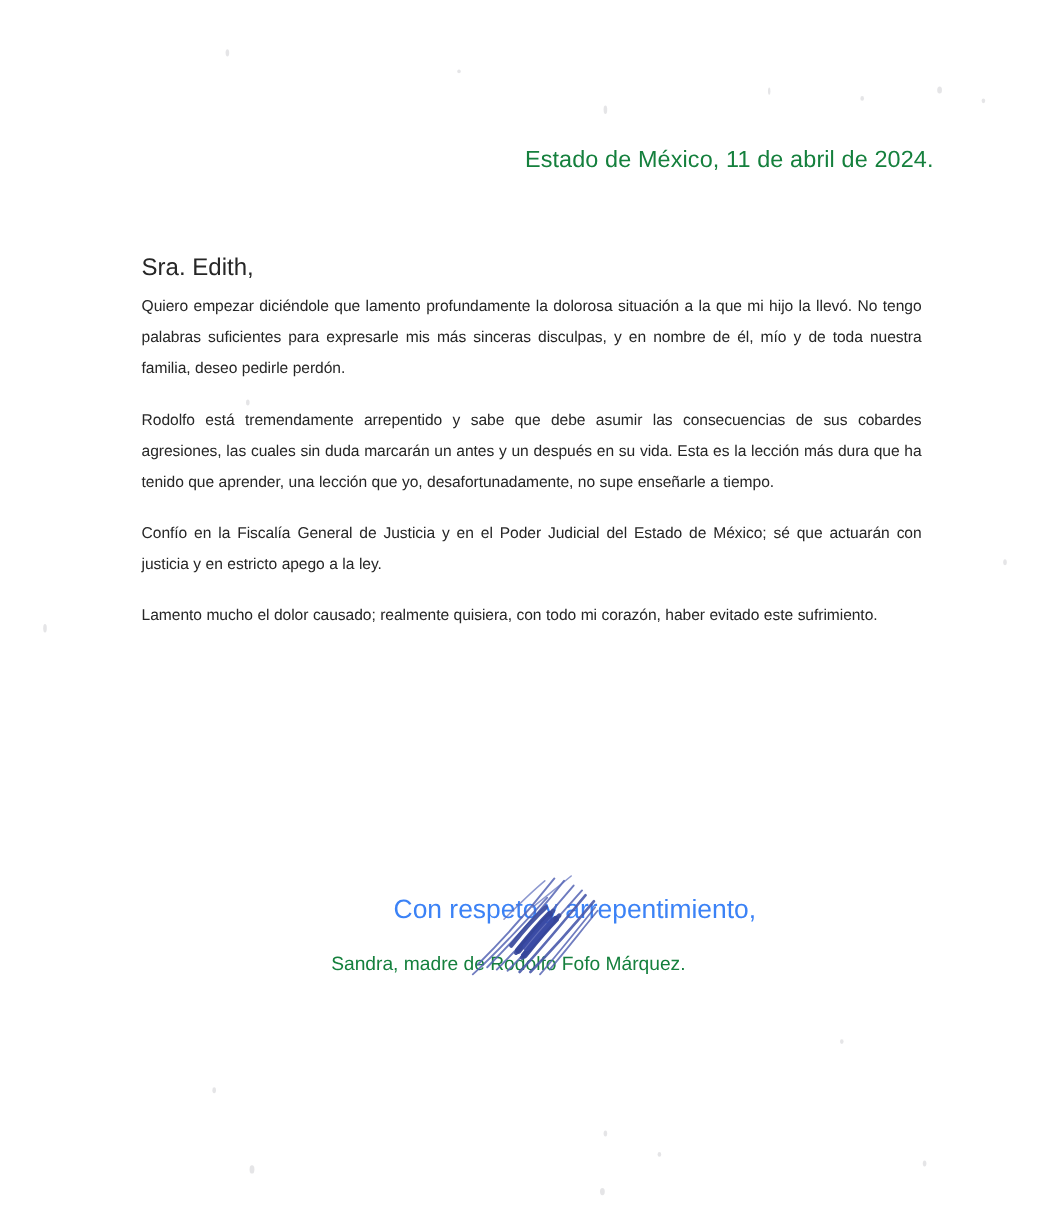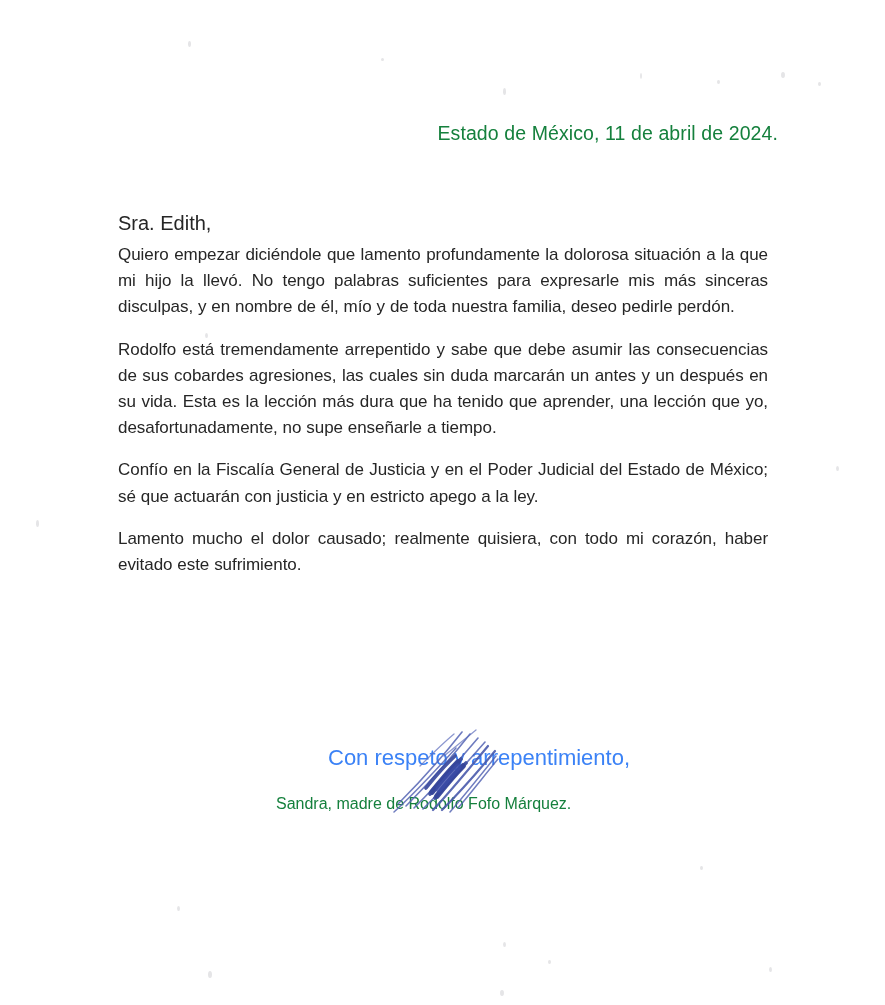--- a/index.html
+++ b/index.html
@@ -54,21 +54,21 @@
   }
 
   .paragraphs {
     position: absolute;
     left: 118px;
     top: 242px;
     width: 662px;
   }
 
   .para {
-    font-size: 17px;
+    font-size: 13px;
     line-height: 26.2px;
     text-align: justify;
     text-justify: inter-word;
     margin: 0 12px 16px 0;
     color: #262626;
     letter-spacing: -0.05px;
     word-spacing: .2px;
   }
   .para:last-child { margin-bottom: 0; }
 

